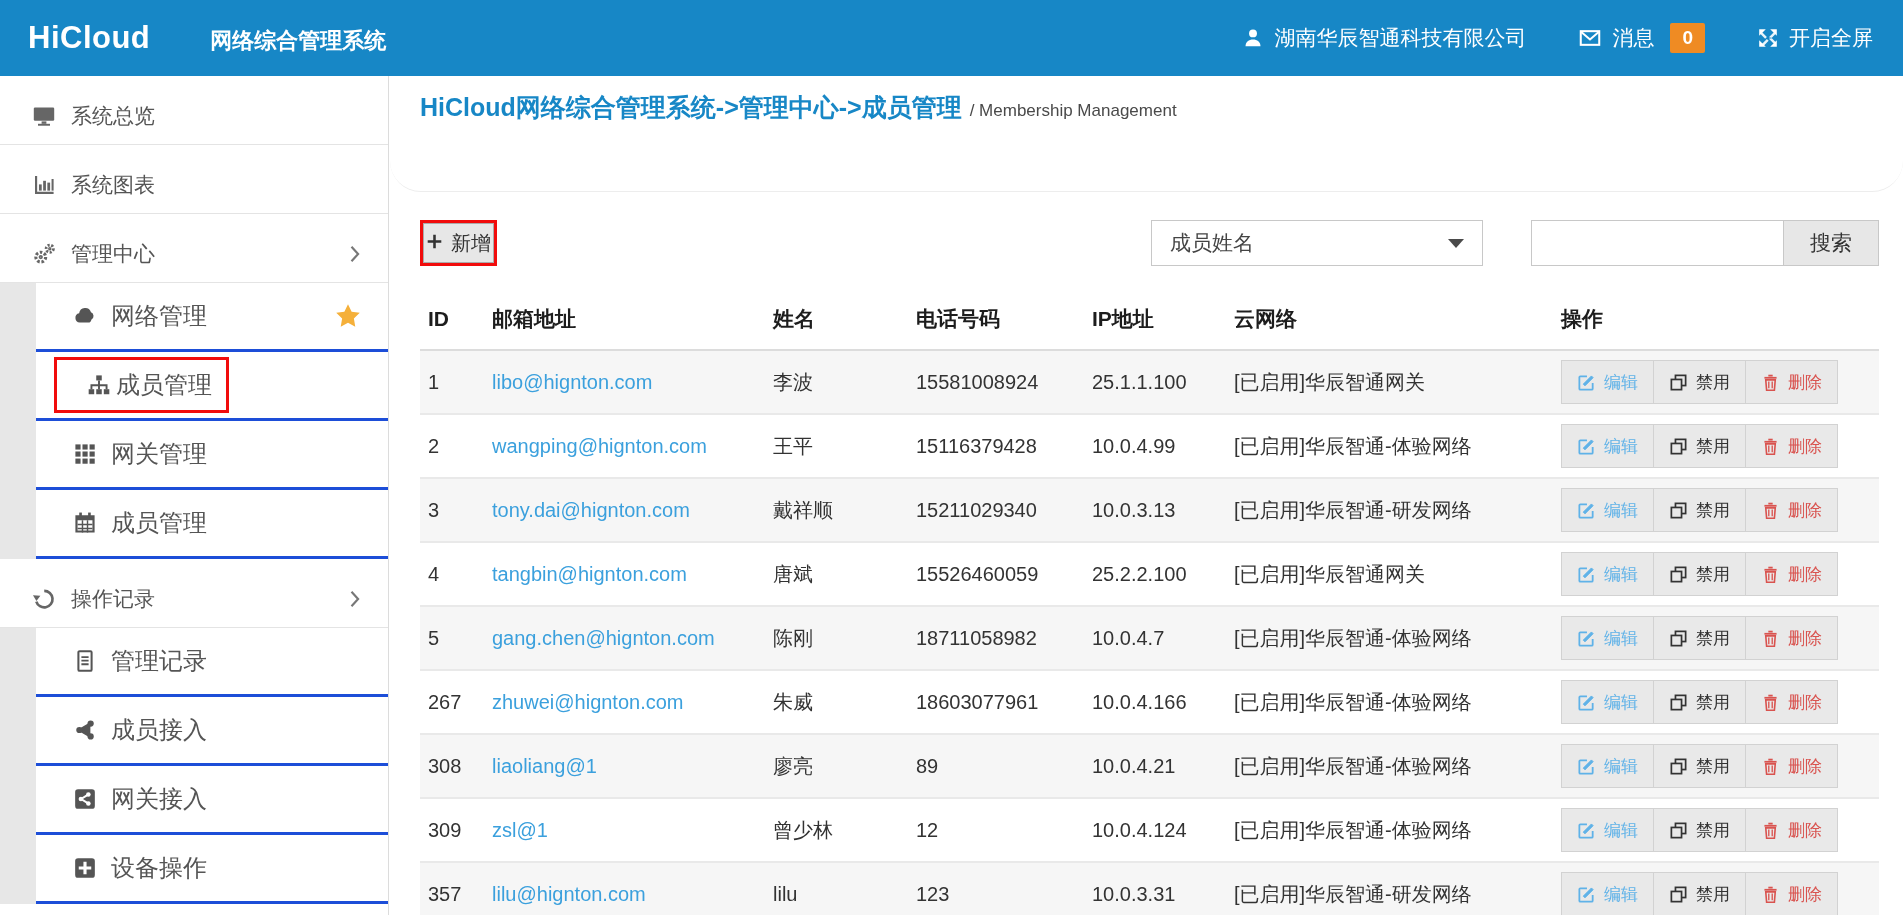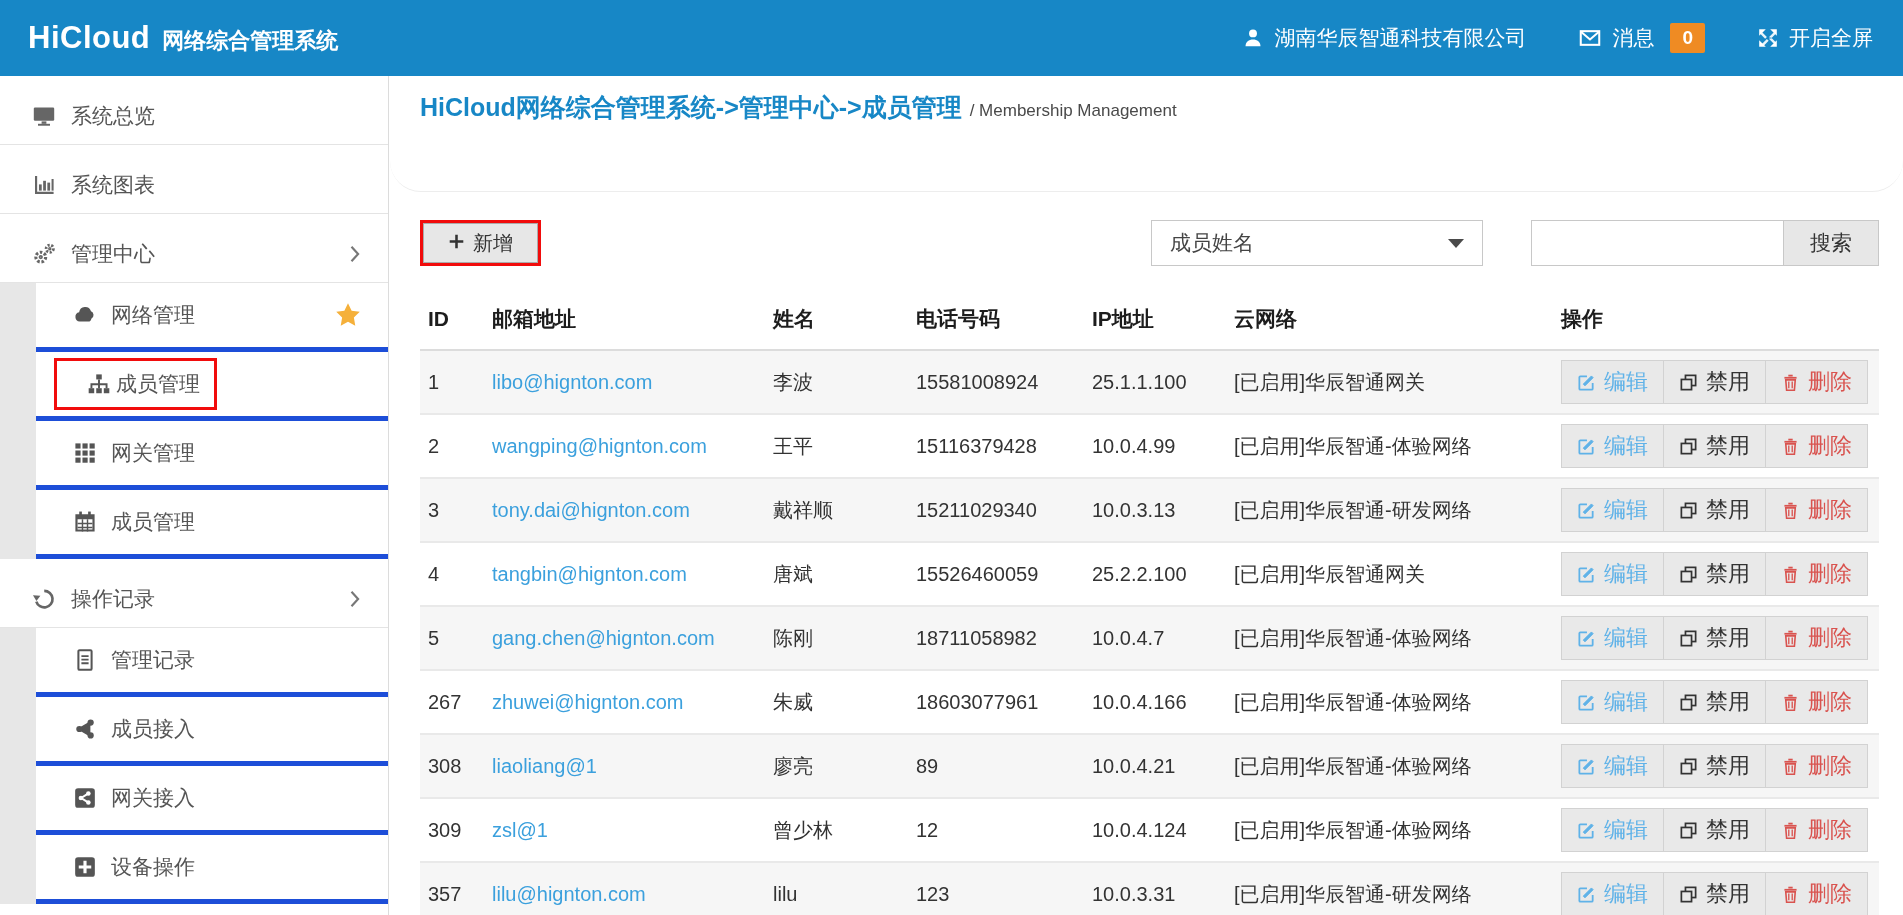--- a/index.html
+++ b/index.html
@@ -6,55 +6,55 @@
   html,body { width:1903px; height:915px; overflow:hidden; background:#fff;
     font-family:"Liberation Sans","DejaVu Sans",sans-serif; }
   body { position:relative; }
 
   
   .navbar { position:absolute; top:0; left:0; right:0; height:76px; background:#1787c6;
     color:#fff; display:flex; align-items:center; justify-content:space-between;
     padding:0 30px 0 28px; }
   .brand-wrap { display:flex; align-items:baseline; gap:12px; }
   .brand { font-size:31px; font-weight:bold; letter-spacing:.5px; }
-  .brand-suffix { font-size:22px; font-weight:bold; }
+  .brand-suffix { font-size:22px; font-weight:bold;margin-left:48px; }
   .nav-right { display:flex; align-items:center; gap:52px; font-size:21px; }
   .nav-item { display:flex; align-items:center; gap:10px; cursor:pointer; white-space:nowrap; }
   .nav-item svg { display:block; }
   .badge { background:#ef8b23; color:#fff; font-size:19px; font-weight:bold;
     padding:4px 12px; margin-left:6px; border-radius:2px; }
 
   
   .sidebar { position:absolute; top:76px; left:0; width:389px; bottom:0; background:#fff;
     border-right:1px solid #dcdcdc; overflow:hidden; }
   .side-item { height:69px; display:flex; align-items:center; gap:13px;
     padding:12px 26px 0 30px; border-bottom:1px solid #e4e4e4; color:#555; font-size:21px;
     cursor:pointer; background:#fff; }
   .side-item .icon { width:28px; display:flex; justify-content:center; color:#666; }
   .chev { margin-left:auto; color:#777; display:flex; }
   .sub-wrap { background:#e7e7e7; }
   .side-sub { margin-left:36px; height:69px; display:flex; align-items:center; gap:13px;
-    padding:0 26px 0 36px; border-bottom:5px solid #1d4ed8; color:#555; font-size:21px;
+    padding:0 26px 0 36px; border-bottom:3px solid #1d4ed8; color:#555; font-size:24px;
     cursor:pointer; background:#fff; }
   .side-sub .icon { width:26px; display:flex; justify-content:center; color:#555; }
   .side-sub.highlighted { padding-left:18px; }
   .red-outline { display:inline-flex; align-items:center; gap:4px; border:3px solid #f10c0c;
     padding:9px 14px 9px 29px; }
   .star { margin-left:auto; color:#f5b03a; display:flex; }
 
   
   .main { position:absolute; top:76px; left:390px; right:0; bottom:0; background:#fff; overflow:hidden; }
   .content-header { height:116px; padding:14px 30px 0; border-bottom:1px solid #ededed;border-radius:31px; }
   .page-title-zh { color:#1787c6; font-size:25px; font-weight:bold; line-height:34px; }
   .page-title-en { color:#4a4a4a; font-size:17px; font-weight:normal; margin-left:8px; }
 
   .toolbar { margin:28px 24px 0 30px; display:flex; align-items:flex-start; }
   .red-outline-btn { border:3px solid #f10c0c; display:inline-block; }
   .btn-add { background:#e7e7e7; border:1px solid #ababab; color:#333; font-size:20px;
-    height:40px; padding:0 24px; display:flex; align-items:center; gap:8px; cursor:pointer;
+    height:40px; padding:0 2px; display:flex; align-items:center; gap:8px; cursor:pointer;
     font-family:inherit; }
   .toolbar-right { margin-left:auto; display:flex; gap:48px; }
   .select { width:332px; height:46px; border:1px solid #c8c8c8; background:#fff;
     display:flex; align-items:center; justify-content:space-between; padding:4px 18px;
     font-size:21px; color:#444; cursor:pointer; }
   .caret { width:0; height:0; border-left:8px solid transparent; border-right:8px solid transparent;
     border-top:9px solid #4a4a4a; }
   .search-group { display:flex; }
   .search-input { width:252px; height:46px; border:1px solid #c8c8c8; border-right:none;
     font-size:20px; padding:0 12px; outline:none; background:#fff; font-family:inherit; }
@@ -65,21 +65,21 @@
   table { width:100%; border-collapse:collapse; table-layout:fixed; }
   th { text-align:left; font-size:21px; color:#1d1d1d; font-weight:bold;
     padding:39px 0 16px 8px; border-bottom:2px solid #dcdcdc; }
   td { height:64px; font-size:20px; color:#333; padding:0 0 0 8px;
     border-bottom:2px solid #e9e9e9; overflow:hidden; white-space:nowrap; }
   tbody tr:nth-child(odd) { background:#f6f6f6; }
   a.email { color:#3ba0dd; text-decoration:none; cursor:pointer; }
 
   .btn-group { display:inline-flex; border:1px solid #d2d2d2; background:#e9e9e9; }
   .btn-action { display:flex; align-items:center; gap:8px; padding:0 15px; height:42px;
-    font-size:22px; background:transparent; border:none; border-left:1px solid #d2d2d2;
+    font-size:17px; background:transparent; border:none; border-left:1px solid #d2d2d2;
     cursor:pointer; font-family:Liberation Sans, sans-serif; }
   .btn-action:first-child { border-left:none; }
   .btn-edit { color:#5fb2e8; } .btn-disable { color:#333; } .btn-delete { color:#d9534f; }
   .btn-action svg { display:block; }
 </style>
 </head>
 <body>
 
 <header class="navbar">
   <div class="brand-wrap">

